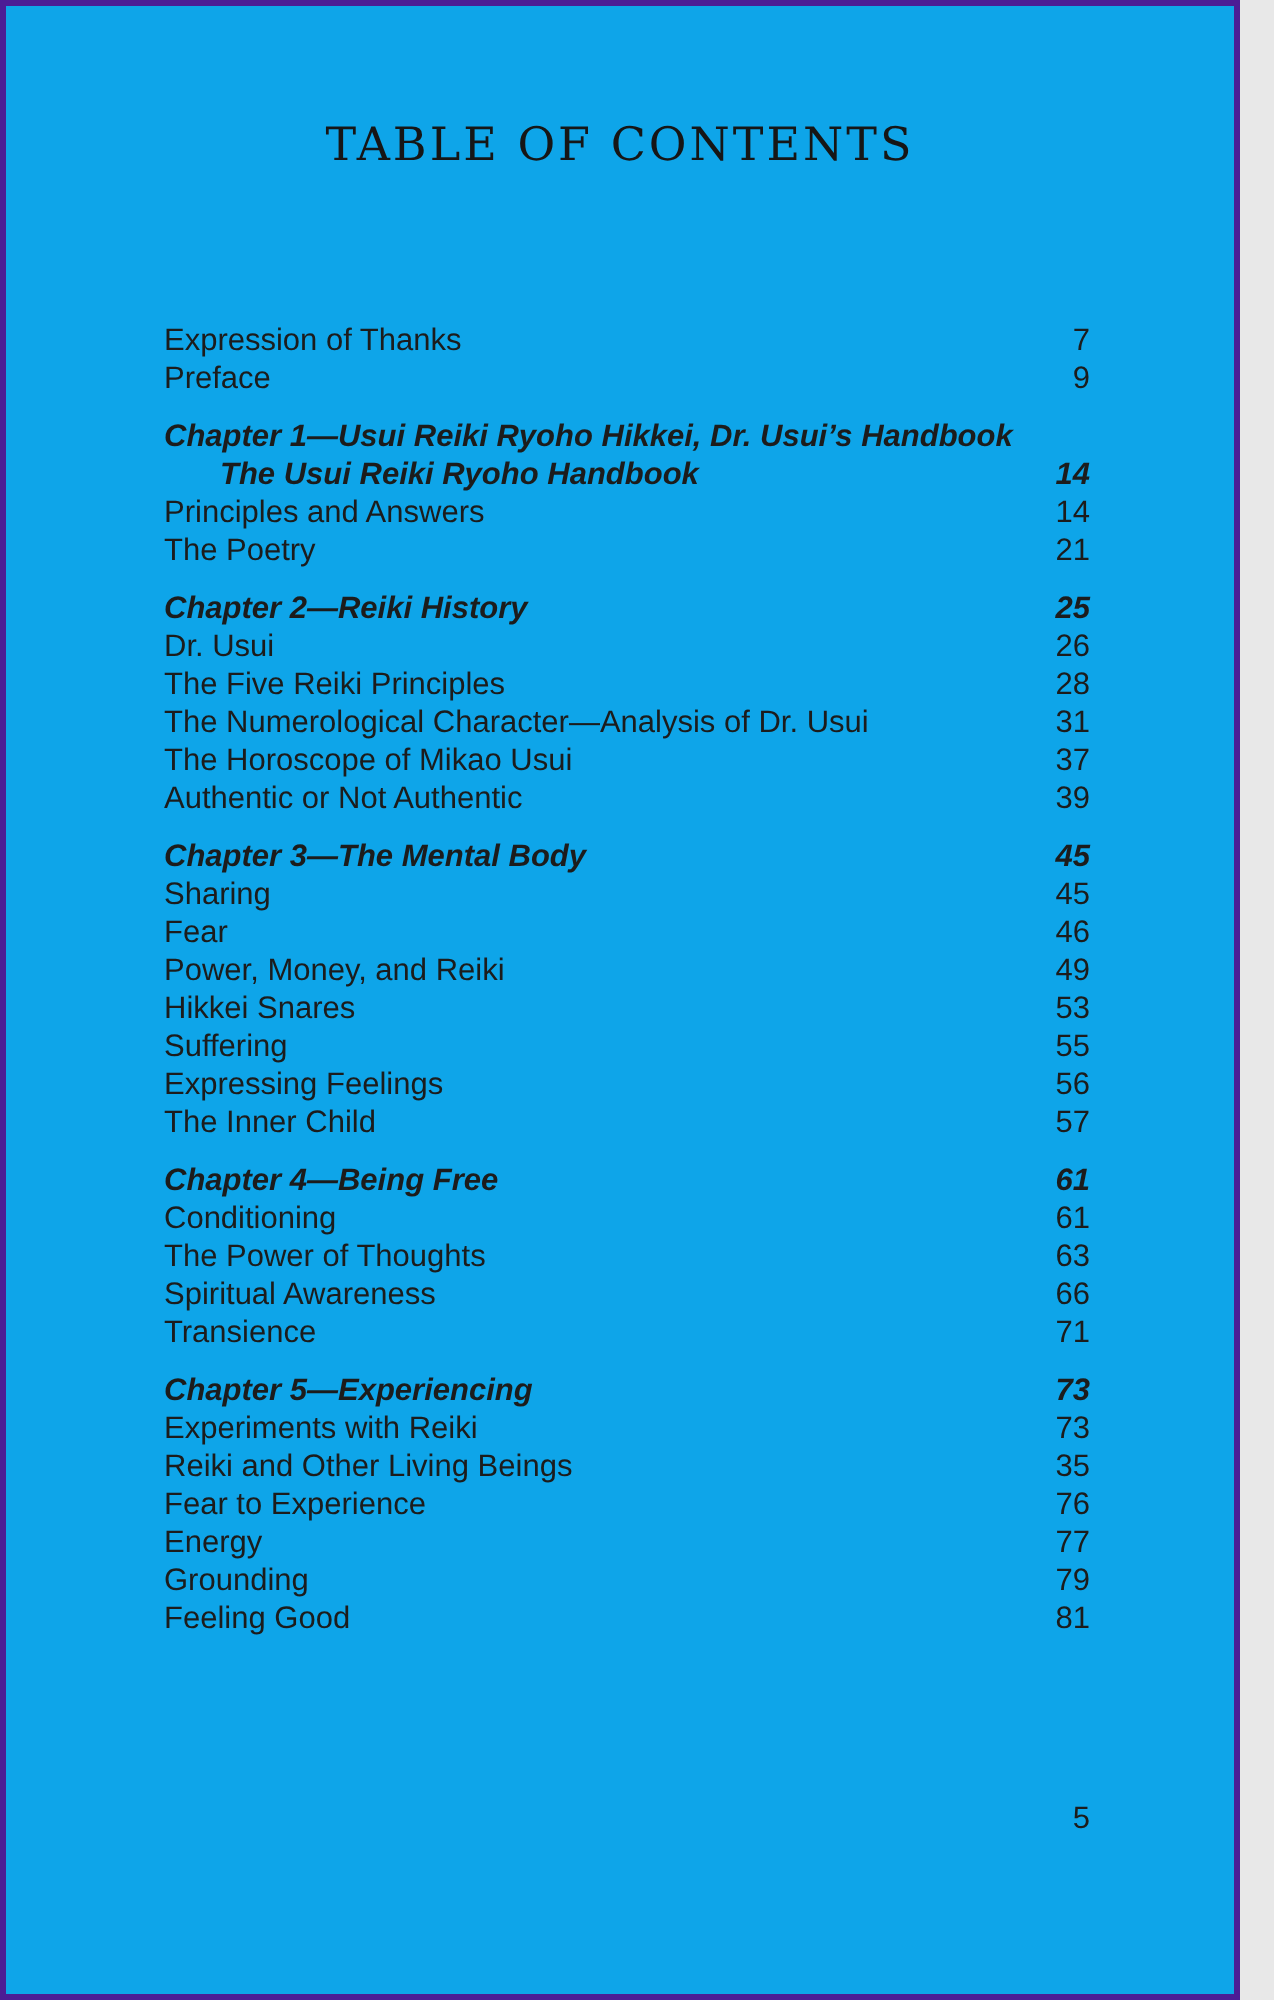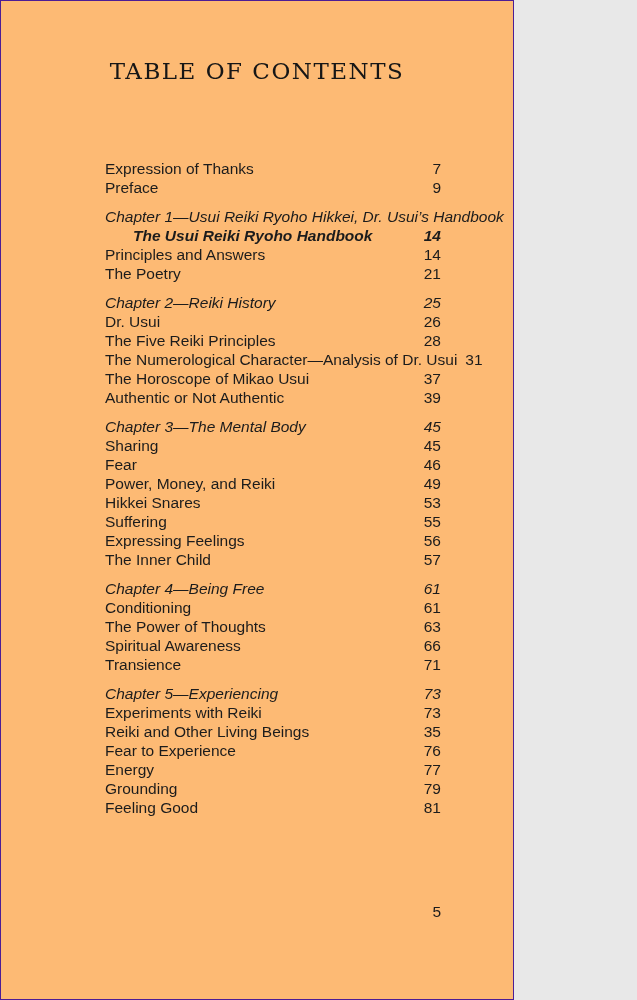--- a/index.html
+++ b/index.html
@@ -5,53 +5,53 @@
   * { box-sizing: border-box; }
   html, body { margin: 0; padding: 0; }
   body {
     width: 637px;
     height: 1000px;
     background: #e8e8e8;
     font-family: "Liberation Sans", sans-serif;
   }
   .page {
     position: relative;
-    width: 514px;
+    width: 620px;
     height: 1000px;
-    background: #fdba74;
-    border: 1px solid #4c1d95;
+    background: #0ea5e9;
+    border: 3px solid #4c1d95;
     color: #1c1c1c;
     overflow: hidden;
   }
   .title {
     margin-top: 57px;
     text-align: center;
     font-family: "DejaVu Serif", "Liberation Serif", serif;
     font-size: 23px;
     font-weight: 500;
     letter-spacing: 1.5px;
     color: #161616;
   }
   .toc {
     position: absolute;
-    left: 104px;
+    left: 79px;
     right: 72px;
     top: 158px;
   }
   .row {
     display: flex;
     justify-content: space-between;
     align-items: baseline;
     font-size: 15.5px;
     line-height: 19px;
   }
   .row .label { white-space: nowrap; }
   .row .pg { text-align: right; padding-left: 8px; }
   .row.chapter {
-    font-weight: normal;
+    font-weight: bold;
     font-style: italic;
     margin-top: 10px;
   }
   .row.chapter_cont {
     font-weight: bold;
     font-style: italic;
     gap: 30px;
   }
   .row.chapter_cont .label { padding-left: 28px; }
   .folio {

